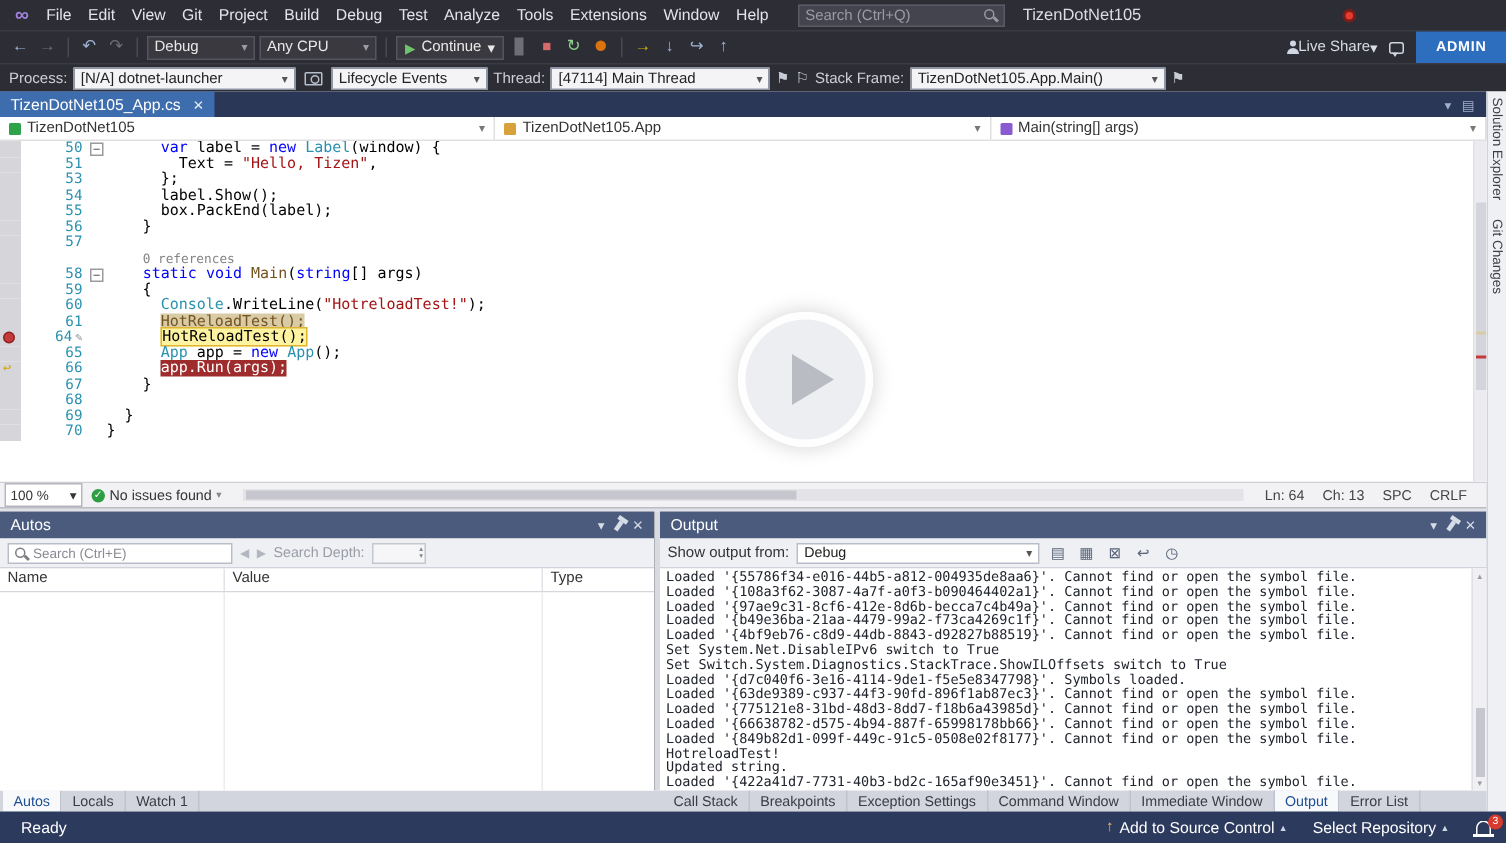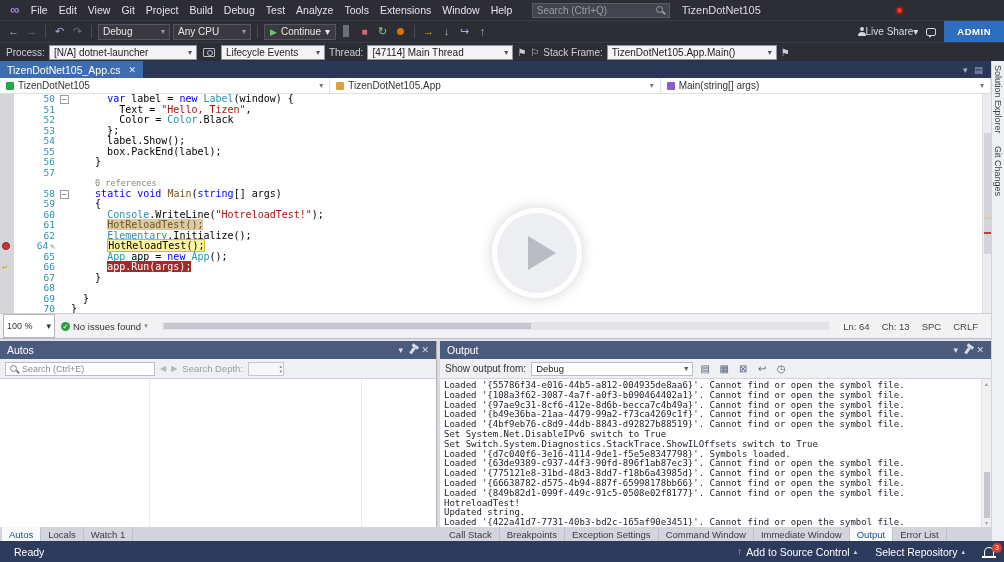--- a/index.html
+++ b/index.html
@@ -82,21 +82,21 @@
 .hlT{background:#d8cba6;color:#74531f}
 .codelens{color:#848484;font-size:8.5px}
 .bp-dot{position:absolute;left:2px;top:1px;width:8px;height:8px;border-radius:50%;background:#c43a3a;border:1px solid #8e2020}
 .gut-arrow{position:absolute;left:2px;top:0;color:#d3a400;font-size:9px;line-height:10px}
 .pencil{color:#8a8a8a;font-size:8px;margin-left:2px}
 .ed-scroll{position:absolute;right:0;top:0;bottom:0;width:9px;background:#ececf0;border-left:1px solid #e0e0e6}
 .ed-mark{position:absolute;left:1px;width:7px;height:2px}
 .ed-thumb{position:absolute;left:1px;top:18%;width:7px;height:55%;background:#d4d4dc}
 
 .editor-status{flex:0 0 14px;background:#f2f2f5;border-top:1px solid #cfcfd6;display:flex;align-items:center;font-size:9.5px;color:#333;gap:6px;padding:0 3px}
-.zoom-combo{width:52px;height:24px;background:#fff;border:1px solid #b5b5bd;display:flex;align-items:center;justify-content:space-between;padding:0 3px;font-size:9px}
+.zoom-combo{width:52px;height:16px;background:#fff;border:1px solid #b5b5bd;display:flex;align-items:center;justify-content:space-between;padding:0 3px;font-size:9px}
 .health{display:flex;gap:3px;align-items:center}
 .health-dot{width:9px;height:9px;border-radius:50%;background:#2e9e44;color:#fff;font-size:7px;text-align:center;line-height:9px}
 .hscroll{flex:1;height:8px;background:#e4e4e8;margin:0 8px;position:relative}
 .hthumb{position:absolute;left:2px;top:1px;height:6px;width:55%;background:#c6c6ce}
 .pos-fields{display:flex;gap:12px;padding-right:10px;color:#444;font-size:9.5px}
 
 .h-splitter{flex:0 0 3px;background:#e0e0e6;border-top:1px solid #bcbcc4}
 
 
 .bottom{flex:0 0 186px;display:flex;min-height:0}
@@ -287,26 +287,20 @@
               <div class="code-text"><span class="pl">      </span><span class="kw">var</span><span class="pl"> label = </span><span class="kw">new</span><span class="pl"> </span><span class="ty">Label</span><span class="pl">(window) {</span></div>
             </div>
             <div class="code-row">
               <div class="gutter-margin"></div>
               <div class="line-num">51</div>
               <div class="fold-col"></div>
               <div class="code-text"><span class="pl">        Text = </span><span class="st">"Hello, Tizen"</span><span class="pl">,</span></div>
             </div>
             <div class="code-row">
               <div class="gutter-margin"></div>
-              <div class="line-num">52</div>
-              <div class="fold-col"></div>
-              <div class="code-text"><span class="pl">        Color = </span><span class="ty">Color</span><span class="pl">.Black</span></div>
-            </div>
-            <div class="code-row">
-              <div class="gutter-margin"></div>
               <div class="line-num">53</div>
               <div class="fold-col"></div>
               <div class="code-text"><span class="pl">      };</span></div>
             </div>
             <div class="code-row">
               <div class="gutter-margin"></div>
               <div class="line-num">54</div>
               <div class="fold-col"></div>
               <div class="code-text"><span class="pl">      label.Show();</span></div>
             </div>
@@ -350,26 +344,20 @@
               <div class="gutter-margin"></div>
               <div class="line-num">60</div>
               <div class="fold-col"></div>
               <div class="code-text"><span class="pl">      </span><span class="ty">Console</span><span class="pl">.WriteLine(</span><span class="st">"HotreloadTest!"</span><span class="pl">);</span></div>
             </div>
             <div class="code-row">
               <div class="gutter-margin"></div>
               <div class="line-num">61</div>
               <div class="fold-col"></div>
               <div class="code-text"><span class="pl">      </span><span class="hlT">HotReloadTest();</span></div>
-            </div>
-            <div class="code-row">
-              <div class="gutter-margin"></div>
-              <div class="line-num">62</div>
-              <div class="fold-col"></div>
-              <div class="code-text"><span class="pl">      </span><span class="ty">Elementary</span><span class="pl">.Initialize();</span></div>
             </div>
             <div class="code-row">
               <div class="gutter-margin">
                 <span class="bp-dot"></span>
               </div>
               <div class="line-num">64<span class="pencil">✎</span></div>
               <div class="fold-col"></div>
               <div class="code-text"><span class="pl">      </span><span class="hlY">HotReloadTest();</span></div>
             </div>
             <div class="code-row">
@@ -459,20 +447,25 @@
             <span class="nav-dim">◀</span>
             <span class="nav-dim">▶</span>
             <span class="depth-label">Search Depth:</span>
             <div class="depth-box">
               <span class="spin">
                   <span>▴</span>
                   <span>▾</span>
                 </span>
             </div>
           </div>
+          <div class="autos-cols" id="autos-cols">
+              <div class="col-h">Name</div>
+              <div class="col-h">Value</div>
+              <div class="col-h">Type</div>
+            </div>
           <div class="autos-grid"></div>
         </div>
 
         <div class="v-split"></div>
 
         <div class="output-panel">
           <div class="panel-header">
             <span>Output</span>
             <span class="hdr-icons">
               <span>▾</span>

